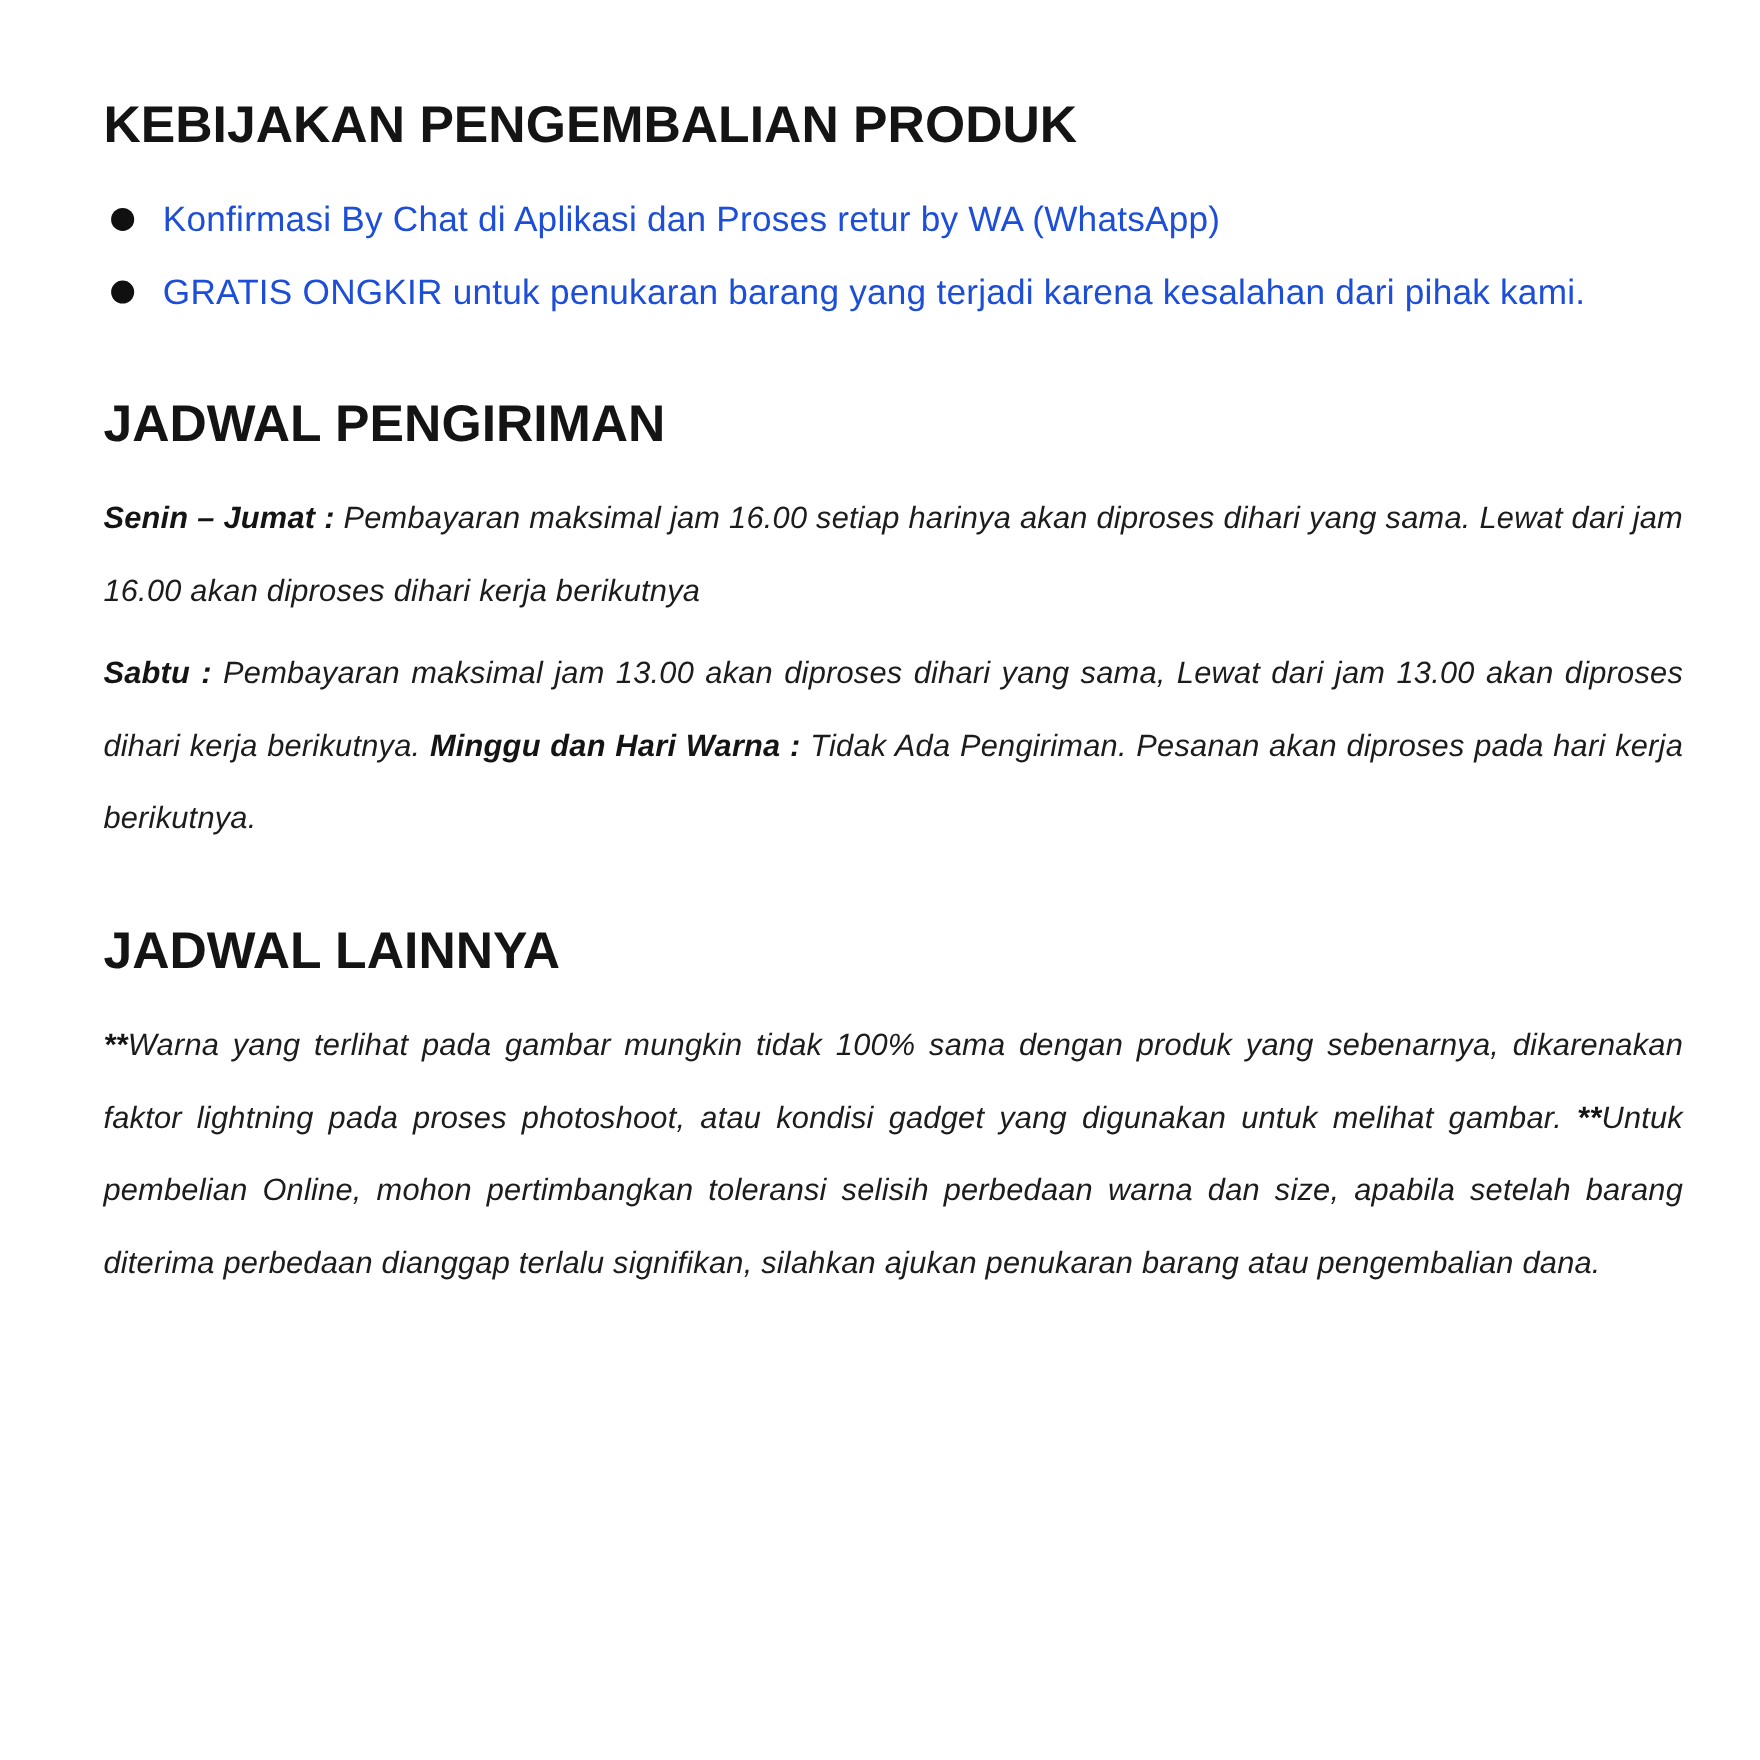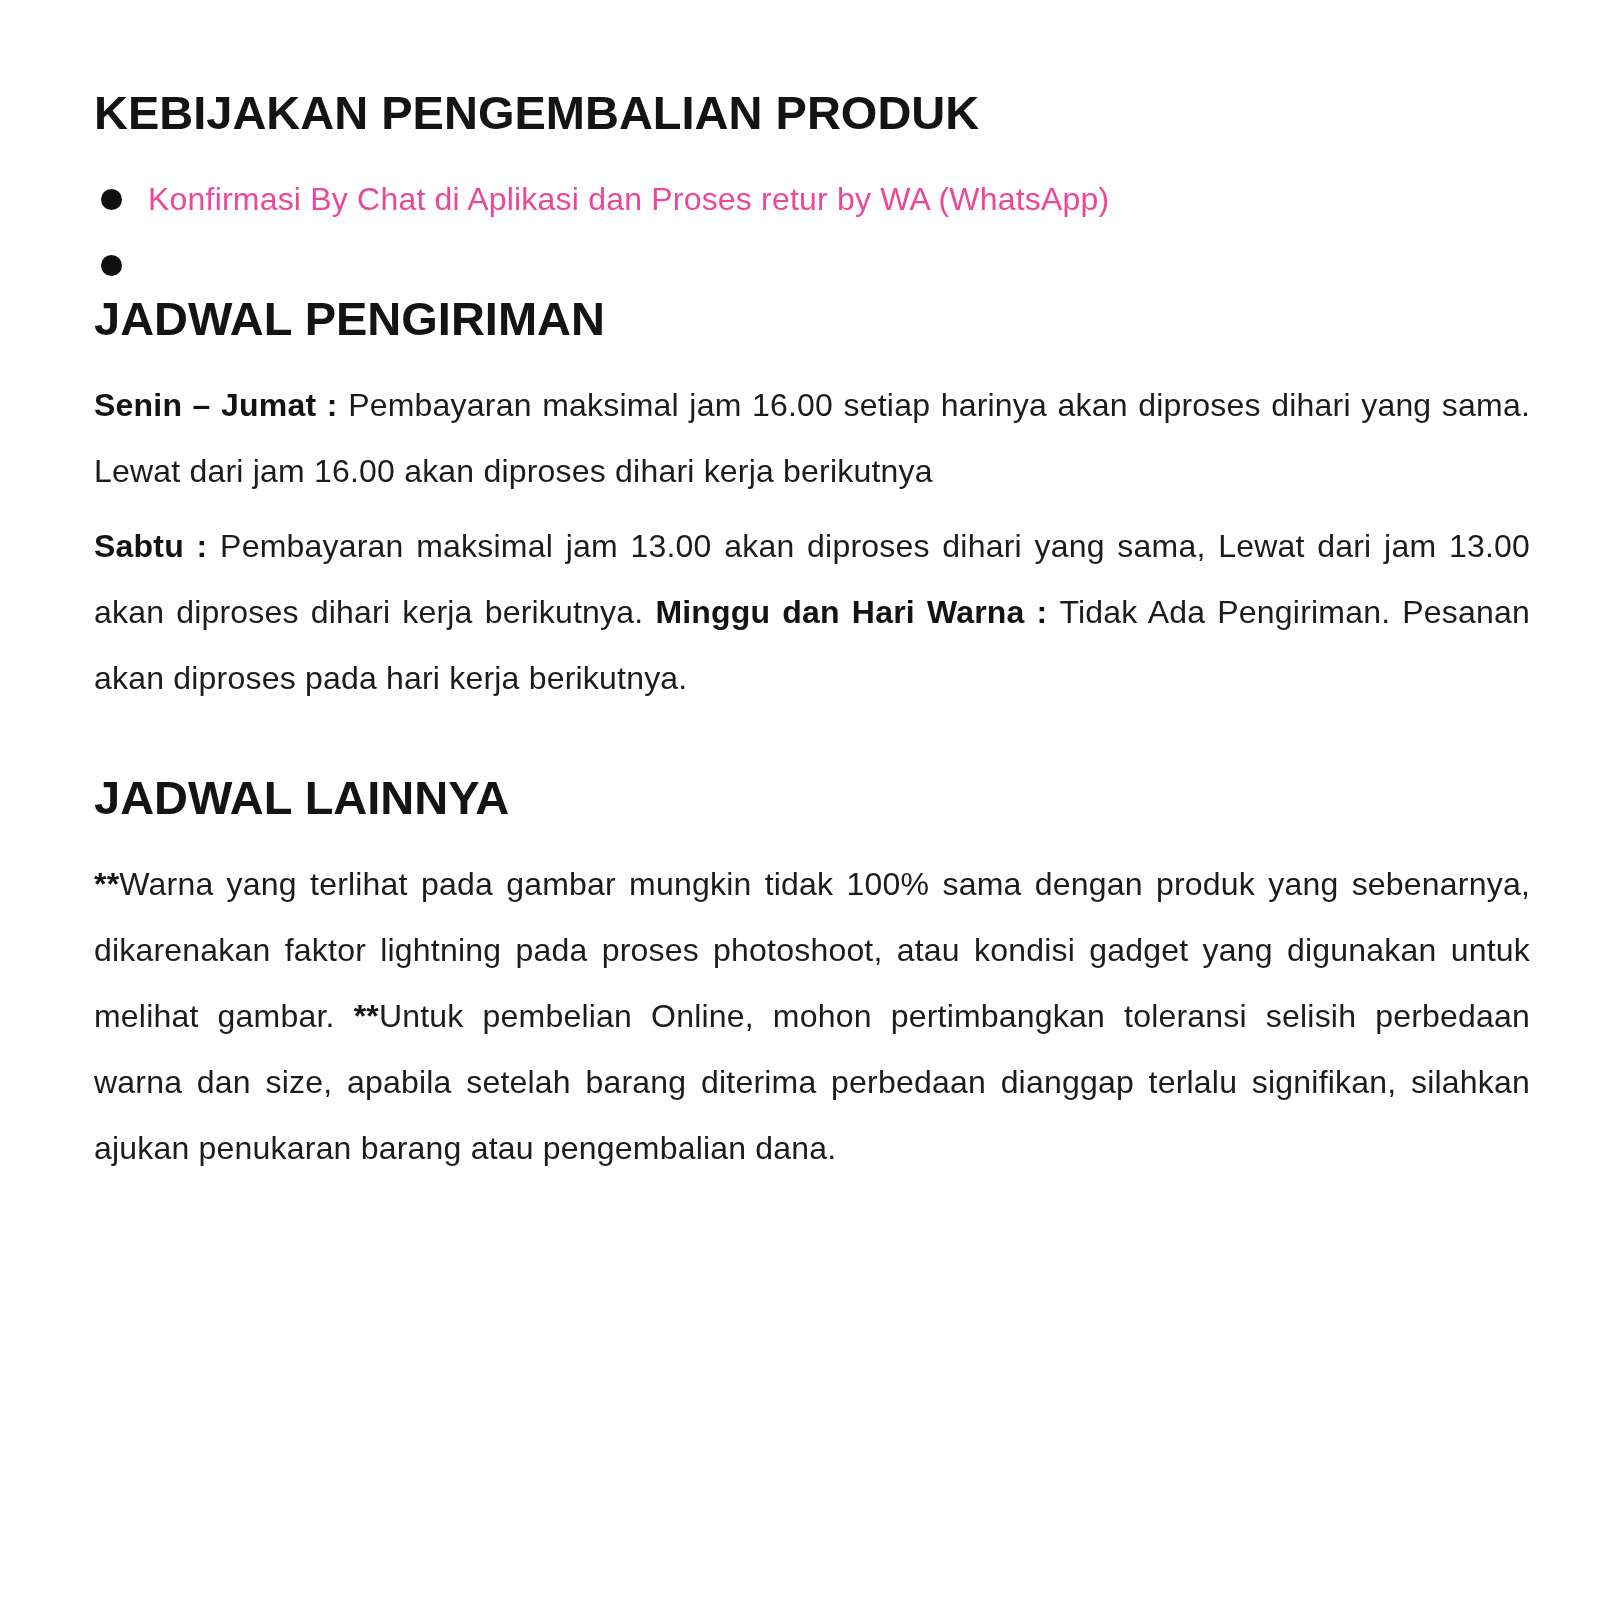--- a/index.html
+++ b/index.html
@@ -31,59 +31,61 @@
   .policy-list {
     list-style: none;
     margin: 0;
   }
   .policy-item {
     position: relative;
     padding-left: 54px;
     font-size: 32px;
     line-height: 66px;
     letter-spacing: 0.2px;
-    color: #ec4899;
+    color: #1d4ed8;
     text-align: justify;
   }
   .bullet-dot {
     position: absolute;
     left: 7px;
     top: 23px;
     width: 21px;
     height: 21px;
     border-radius: 50%;
     background: #101010;
   }
   .body-par {
-    font-size: 32px;
+    font-size: 28px;
     line-height: 66px;
     letter-spacing: 0.2px;
     color: #1c1c1c;
     text-align: justify;
     margin: 0 0 9px 0;
+    font-style: italic;
   }
   .body-par b {
     font-weight: 700;
     color: #141414;
   }
 </style>
 </head>
 <body>
 
 <div class="doc">
 
   <h1 class="section-title">KEBIJAKAN PENGEMBALIAN PRODUK</h1>
 
   <ul class="policy-list">
     <li class="policy-item">
       <span class="bullet-dot"></span>
       <span>Konfirmasi By Chat di Aplikasi dan Proses retur by WA (WhatsApp)</span>
     </li>
     <li class="policy-item">
       <span class="bullet-dot"></span>
+      <span>GRATIS ONGKIR untuk penukaran barang yang terjadi karena kesalahan dari pihak kami.</span>
     </li>
   </ul>
 
   <h2 class="section-title spaced">JADWAL PENGIRIMAN</h2>
 
   <p class="body-par"><b>Senin – Jumat : </b><span>Pembayaran maksimal jam 16.00 setiap harinya akan diproses dihari yang sama. Lewat dari jam 16.00 akan diproses dihari kerja berikutnya</span></p>
 
   <p class="body-par"><b>Sabtu : </b><span>Pembayaran maksimal jam 13.00 akan diproses dihari yang sama, Lewat dari jam 13.00 akan diproses dihari kerja berikutnya. </span><b>Minggu dan Hari Warna : </b><span>Tidak Ada Pengiriman. Pesanan akan diproses pada hari kerja berikutnya.</span></p>
 
   <h2 class="section-title spaced">JADWAL LAINNYA</h2>

